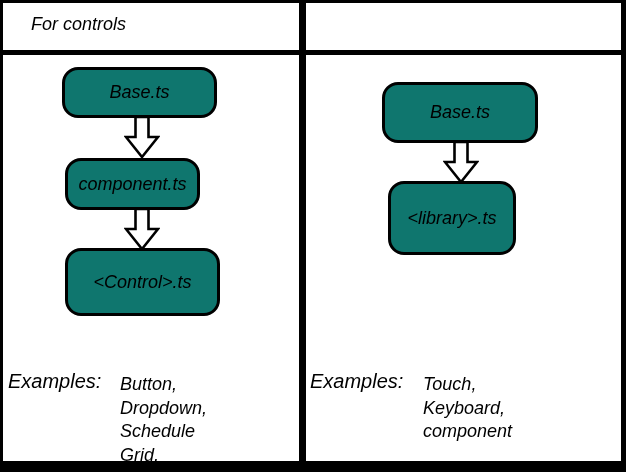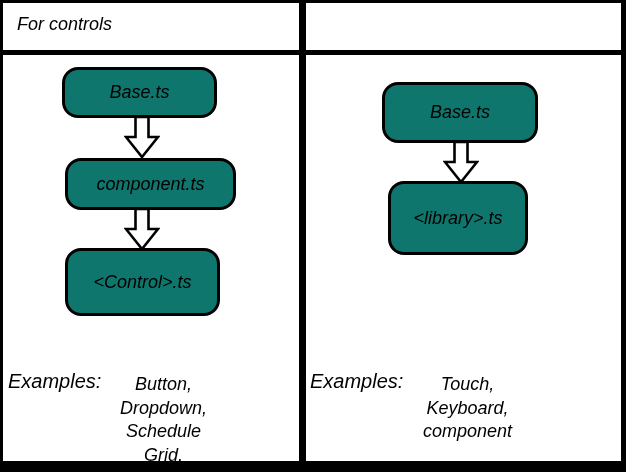--- a/index.html
+++ b/index.html
@@ -10,44 +10,44 @@
   }
   .line { position:absolute; background:#000000; }
   .hdr { position:absolute; font-size:18px; white-space:nowrap; }
   .node {
     position:absolute; box-sizing:border-box; border:3px solid #000000;
     border-radius:16px; background:#0f766e; display:flex; align-items:center;
     justify-content:center; font-size:18px; white-space:nowrap;
   }
   .arrow { position:absolute; }
   .ex-label { position:absolute; font-size:20px; white-space:nowrap; }
-  .ex-list { position:absolute; font-size:18px; line-height:23.6px; white-space:nowrap;text-align:center; }
+  .ex-list { position:absolute; font-size:18px; line-height:23.6px; white-space:nowrap; }
 </style>
 </head>
 <body>
 
 <div class="canvas">
 
   <div class="line" style="left:0;top:0;width:626px;height:3px"></div>
   <div class="line" style="left:0;top:0;width:3px;height:472px"></div>
   <div class="line" style="left:621px;top:0;width:5px;height:472px"></div>
   <div class="line" style="left:0;top:461px;width:626px;height:11px"></div>
 
   <div class="line" style="left:299px;top:0;width:7px;height:472px"></div>
   <div class="line" style="left:0;top:50px;width:626px;height:5px"></div>
 
-  <div class="hdr" style="left:17px;top:14px">For controls</div>
+  <div class="hdr" style="left:31px;top:14px">For controls</div>
 
   <div class="node" style="left:62px;top:67px;width:155px;height:51px">
     <span>Base.ts</span>
   </div>
   <svg class="arrow" style="left:124px;top:116px" width="36" height="43" viewBox="0 0 36 43">
     <path d="M 11.5,1 L 24.5,1 L 24.5,21 L 34,21 L 18,41 L 2,21 L 11.5,21 Z" fill="#ffffff" stroke="#000000" stroke-width="2.6"></path>
   </svg>
-  <div class="node" style="left:65px;top:158px;width:171px;height:52px">
+  <div class="node" style="left:65px;top:158px;width:135px;height:52px">
     <span>component.ts</span>
   </div>
   <svg class="arrow" style="left:124px;top:208px" width="36" height="43" viewBox="0 0 36 43">
     <path d="M 11.5,1 L 24.5,1 L 24.5,21 L 34,21 L 18,41 L 2,21 L 11.5,21 Z" fill="#ffffff" stroke="#000000" stroke-width="2.6"></path>
   </svg>
   <div class="node" style="left:65px;top:248px;width:155px;height:68px">
     <span>&lt;Control&gt;.ts</span>
   </div>
 
   <div class="ex-label" style="left:8px;top:370px">Examples:</div>
@@ -57,21 +57,21 @@
     <div>Schedule</div>
     <div>Grid,</div>
   </div>
 
   <div class="node" style="left:382px;top:82px;width:156px;height:61px">
     <span>Base.ts</span>
   </div>
   <svg class="arrow" style="left:443px;top:141px" width="36" height="43" viewBox="0 0 36 43">
     <path d="M 11.5,1 L 24.5,1 L 24.5,21 L 34,21 L 18,41 L 2,21 L 11.5,21 Z" fill="#ffffff" stroke="#000000" stroke-width="2.6"></path>
   </svg>
-  <div class="node" style="left:388px;top:181px;width:140px;height:74px">
+  <div class="node" style="left:388px;top:181px;width:128px;height:74px">
     <span>&lt;library&gt;.ts</span>
   </div>
 
   <div class="ex-label" style="left:310px;top:370px">Examples:</div>
   <div class="ex-list" style="left:423px;top:373px">
     <div>Touch,</div>
     <div>Keyboard,</div>
     <div>component</div>
   </div>
 

